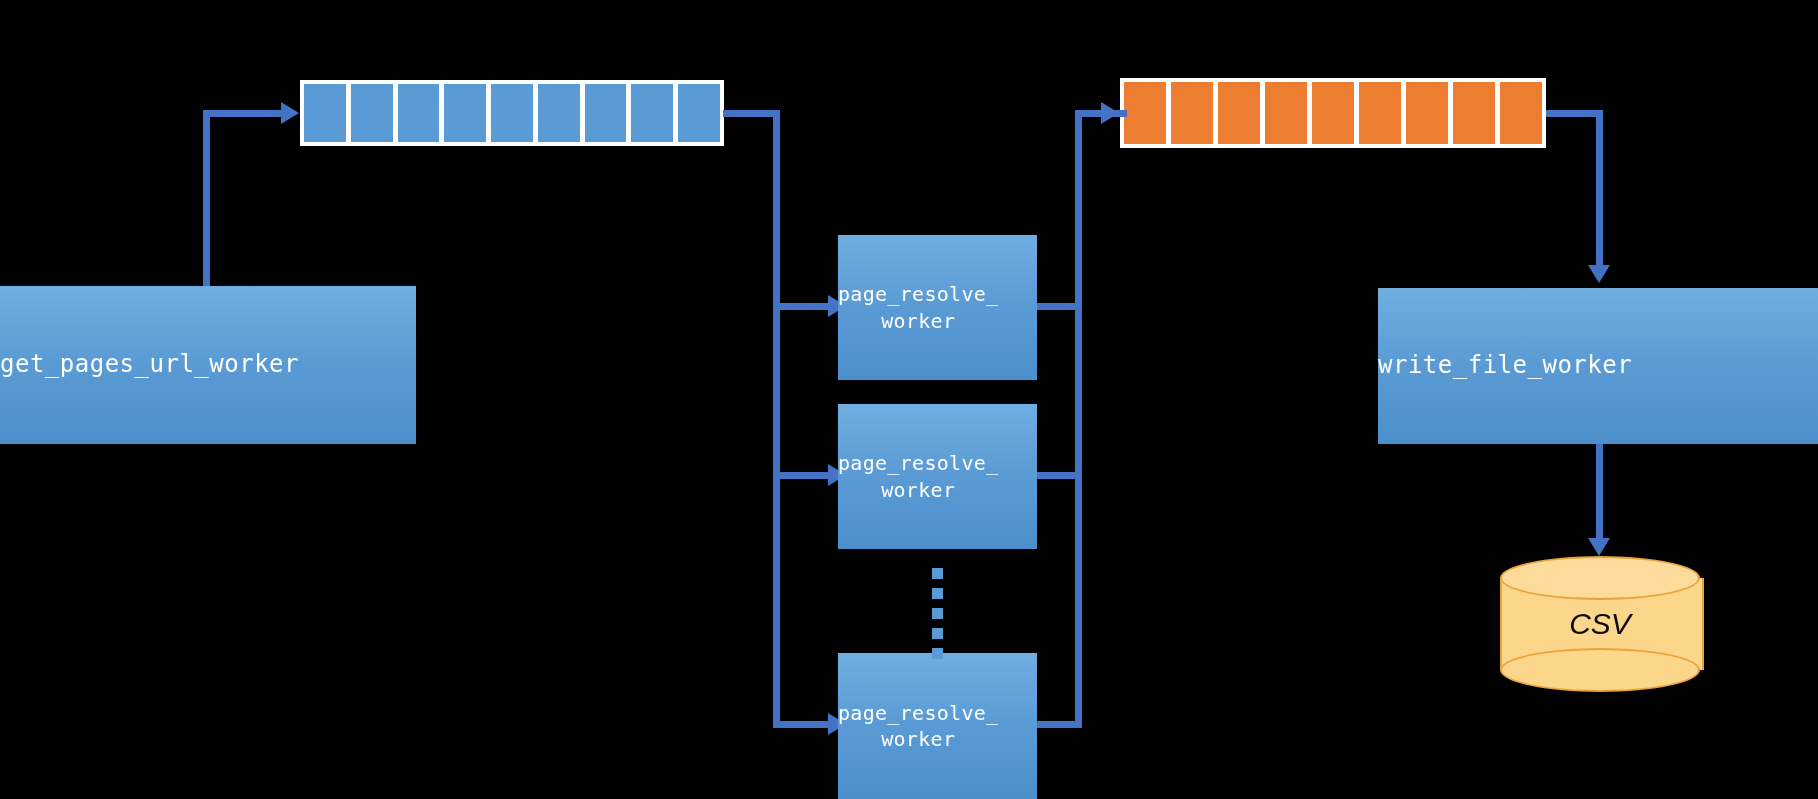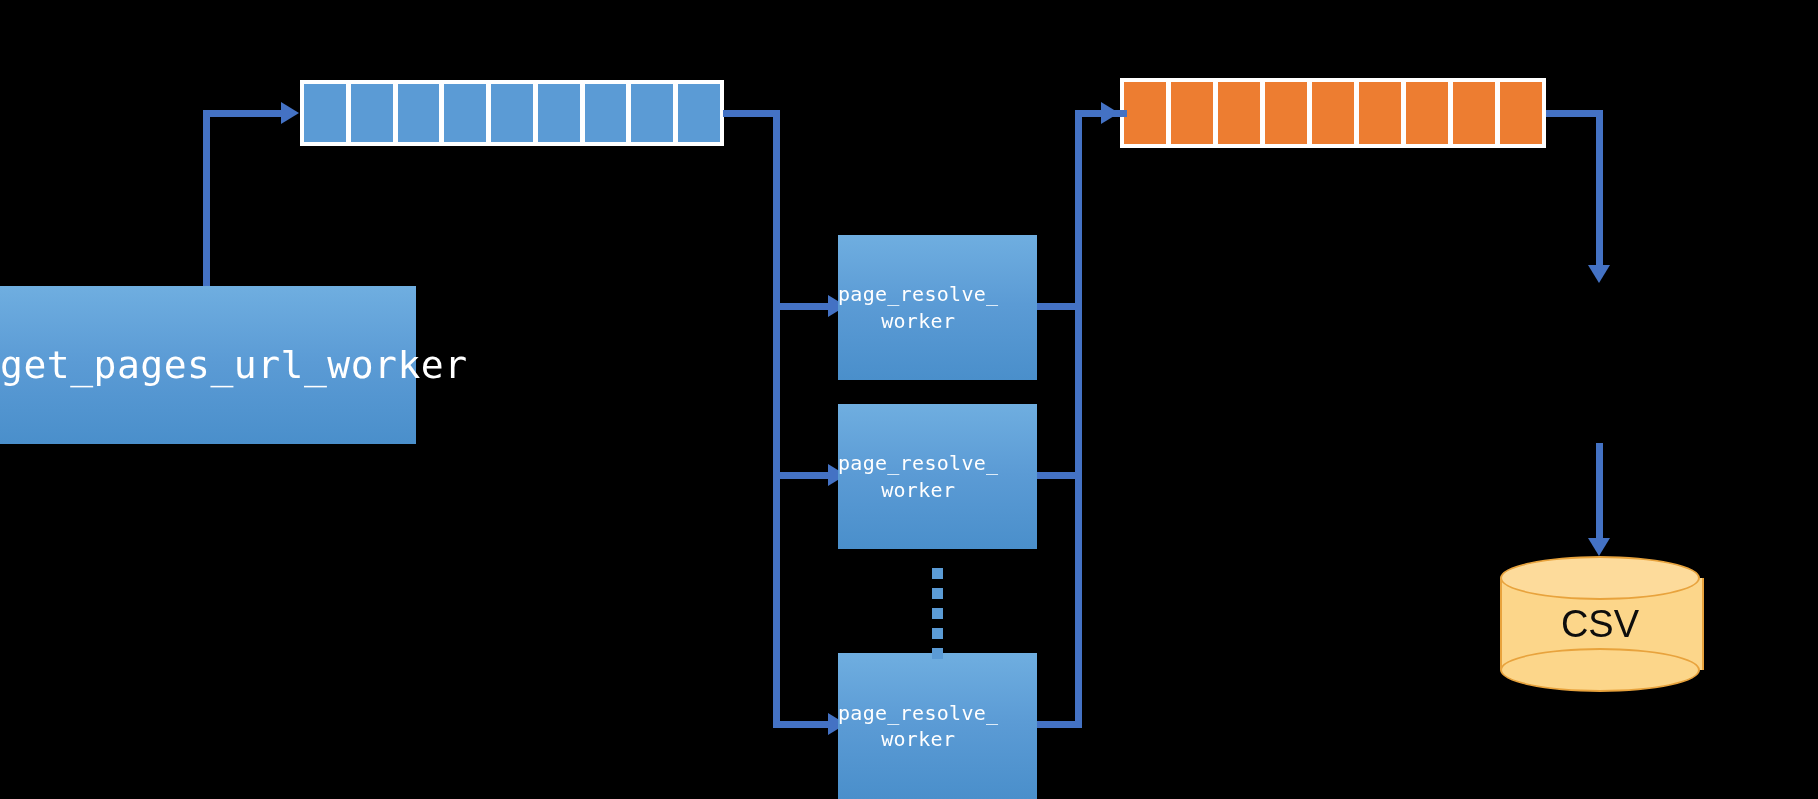--- a/index.html
+++ b/index.html
@@ -12,21 +12,21 @@
          box-sizing:border-box;padding:4px 4px;gap:5px;}
   .cell{flex:1 1 0;}
   .cell.blue{background:#5B9BD5;}
   .cell.orange{background:#ED7D31;}
 
   
   .box{position:absolute;display:flex;align-items:center;justify-content:flex-start;
        text-align:center;color:#FFFFFF;box-sizing:border-box;
        background:linear-gradient(180deg,#6FAEE0 0%,#5B9BD5 48%,#4A8FCB 100%);}
   .box .label{white-space:pre-line;line-height:1.32;}
-  .box-big .label{font-size:38px;letter-spacing:.5px;}
+  .box-big .label{font-size:24px;letter-spacing:.5px;}
   .box-worker .label{font-size:20px;letter-spacing:.3px;}
 
   
   .ln{position:absolute;background:#4472C4;}
   .ln.h{height:7px;}
   .ln.v{width:7px;}
 
   .arw{position:absolute;width:0;height:0;}
   .arw.right{border-top:11px solid transparent;border-bottom:11px solid transparent;
              border-left:18px solid #4472C4;}
@@ -41,22 +41,22 @@
   .cyl{position:absolute;}
   .cyl .body{position:absolute;left:0;top:22px;width:100%;height:calc(100% - 44px);
              background:#FCD68A;border-left:2px solid #E8A33D;border-right:2px solid #E8A33D;}
   .cyl .top,.cyl .bot{position:absolute;left:0;width:100%;height:44px;
              border-radius:50%;background:#FCD68A;border:2px solid #E8A33D;
              box-sizing:border-box;}
   .cyl .top{top:0;background:#FDDB9B;}
   .cyl .bot{bottom:0;}
   .cyl .txt{position:absolute;left:0;top:0;width:100%;height:100%;
             display:flex;align-items:center;justify-content:center;
-            color:#0D0D0D;font-size:38px;
-            font-family:"Liberation Sans","DejaVu Sans",sans-serif;}
+            color:#0D0D0D;font-size:30px;
+            font-family:"Liberation Sans","DejaVu Sans",sans-serif;font-style:italic;}
 </style>
 </head>
 <body>
 
 <div id="stage">
 
   <div class="queue" id="url-queue" style="left:300px;top:80px;width:424px;height:66px;">
       <div class="cell blue"></div>
       <div class="cell blue"></div>
       <div class="cell blue"></div>
@@ -131,20 +131,23 @@
   </div>
 
   <div class="dots" id="worker-ellipsis" style="left:932px;top:568px;">
       <i></i>
       <i></i>
       <i></i>
       <i></i>
       <i></i>
     </div>
 
+  <div class="box box-big" style="left:1378px;top:288px;width:440px;height:156px;">
+    <span class="label">write_file_worker</span>
+  </div>
 
   <div class="cyl" style="left:1500px;top:556px;width:200px;height:136px;">
     <div class="body"></div>
     <div class="bot"></div>
     <div class="top"></div>
     <div class="txt">CSV</div>
   </div>
 
 </div>
 

